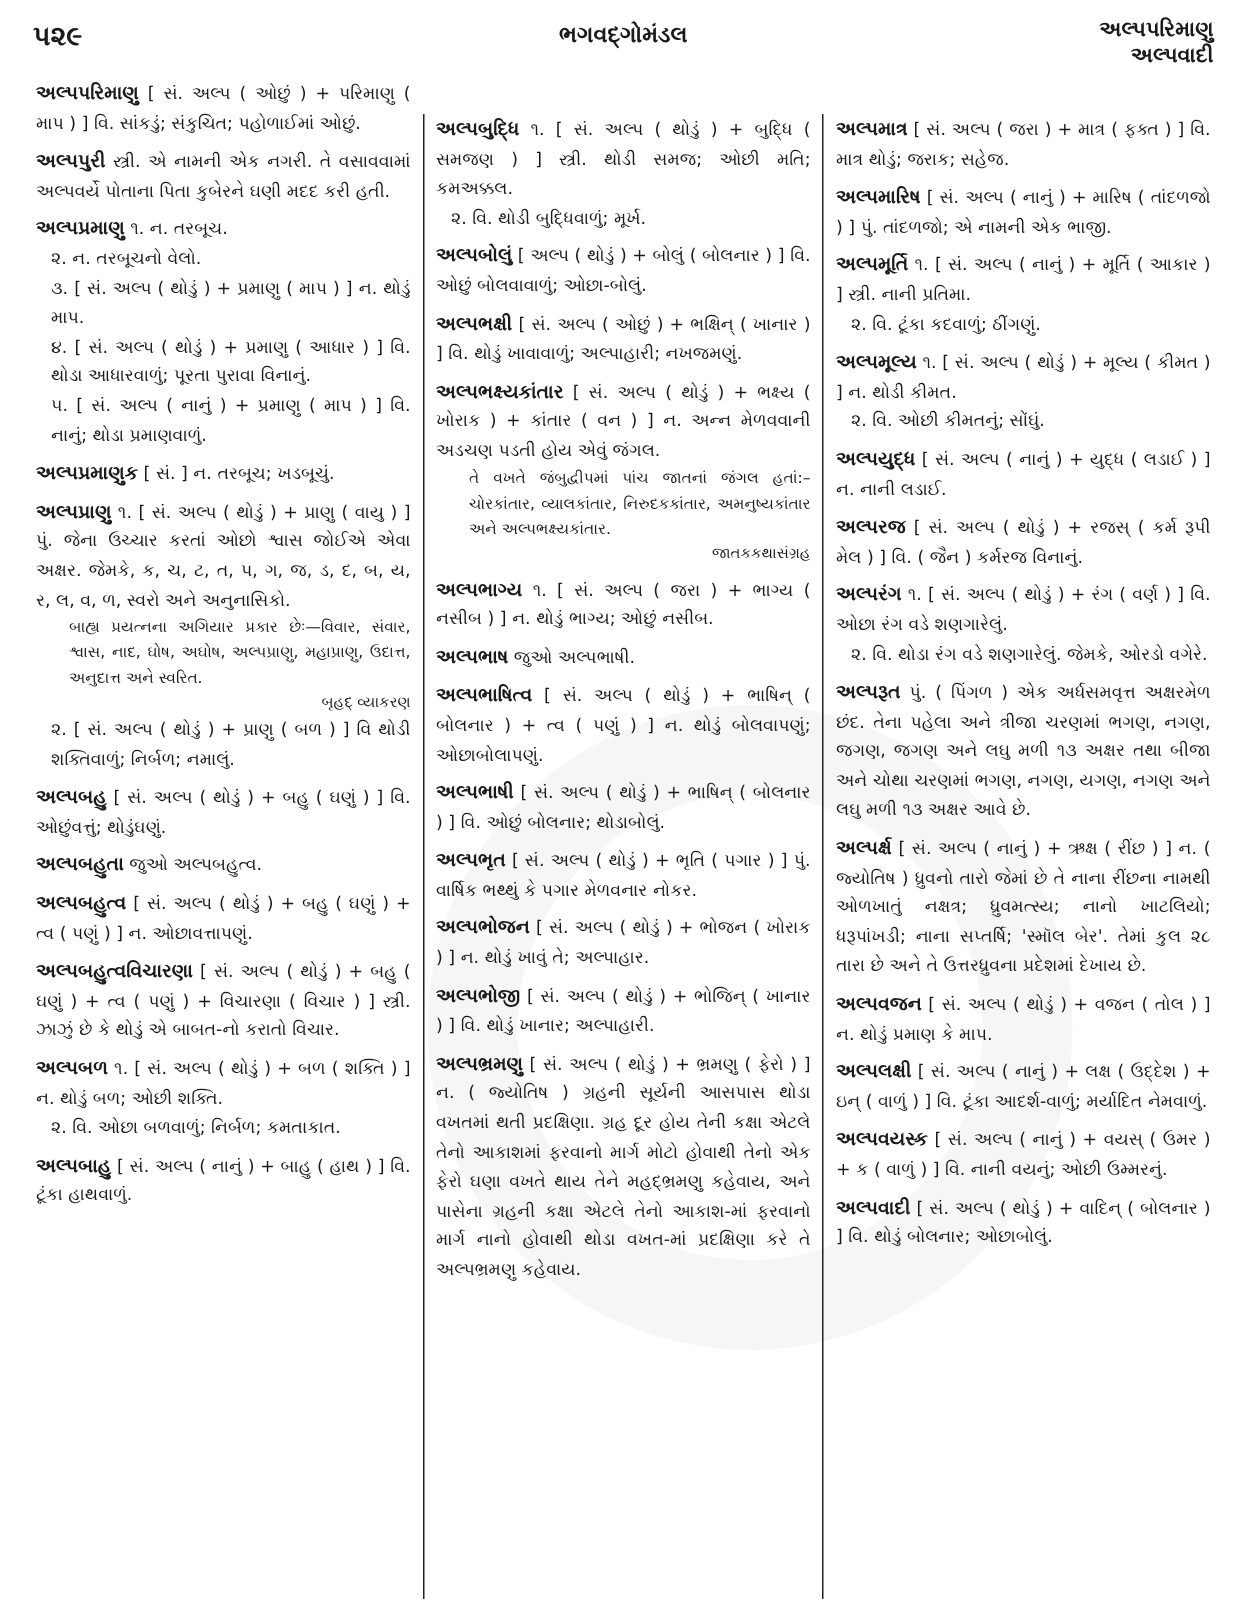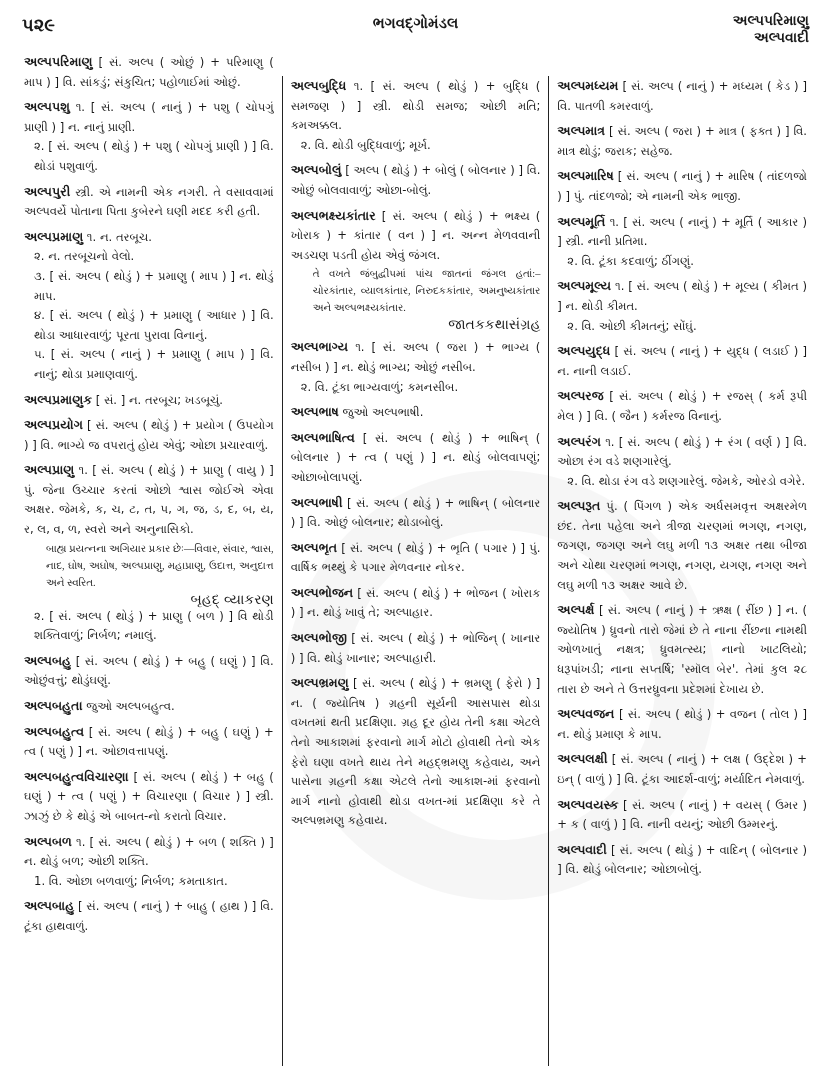--- a/index.html
+++ b/index.html
@@ -16,22 +16,22 @@
   .columns { position: absolute; top: 52px; left: 20px; right: 10px; bottom: 8px; display: flex; }
   .col {
     flex: 1 1 0; padding: 0 8px; font-size: 11.6px; line-height: 19.6px;
     text-align: justify; overflow: hidden;
   }
   .col + .col { border-left: 1.5px solid #222; margin-top: 24px; }
   .col:first-child { padding-left: 4px; }
   .entry { margin: 0 0 5px 0; text-indent: 0; }
   .entry .sense { display: block; padding-left: 10px; }
   .hw { font-weight: bold; font-size: 12.6px; }
-  .quote { display: block; font-size: 10.3px; line-height: 17px; padding-left: 22px; font-family: Liberation Serif, serif; }
-  .source { display: block; text-align: right; font-size: 14px; line-height: 16px; }
+  .quote { display: block; font-size: 10.3px; line-height: 17px; padding-left: 22px; }
+  .source { display: block; text-align: right; font-size: 10px; line-height: 16px; }
   .watermark {
     position: absolute; left: 285px; top: 470px; width: 430px; height: 430px;
     border-radius: 50%; border: 60px solid rgba(0,0,0,0.035); box-sizing: border-box;
     pointer-events: none;
   }
 </style>
 </head>
 <body>
 
 <div class="watermark"></div>
@@ -41,48 +41,46 @@
   <span class="page-title">ભગવદ્ગોમંડલ</span>
   <div class="guide">
     <div>અલ્પપરિમાણુ</div>
     <div>અલ્પવાદી</div>
   </div>
 </header>
 
 <main class="columns">
   <section class="col">
       <p class="entry"><span class="hw">અલ્પપરિમાણુ</span> <span>[ સં. અલ્પ ( ઓછું ) + પરિમાણુ ( માપ ) ] વિ. સાંકડું; સંકુચિત; પહોળાઈમાં ઓછું.</span></p>
-      <p class="entry"><span class="hw">અલ્પપશુ</span> <span>૧. [ સં. અલ્પ ( નાનું ) + પશુ ( ચોપગું પ્રાણી ) ] ન. નાનું પ્રાણી.</span><span class="sense">૨. [ સં. અલ્પ ( થોડું ) + પશુ ( ચોપગું પ્રાણી ) ] વિ. થોડાં પશુવાળું.</span></p>
       <p class="entry"><span class="hw">અલ્પપુરી</span> <span>સ્ત્રી. એ નામની એક નગરી. તે વસાવવામાં અલ્પવર્યે પોતાના પિતા કુબેરને ઘણી મદદ કરી હતી.</span></p>
       <p class="entry"><span class="hw">અલ્પપ્રમાણુ</span> <span>૧. ન. તરબૂચ.</span><span class="sense">૨. ન. તરબૂચનો વેલો.</span><span class="sense">૩. [ સં. અલ્પ ( થોડું ) + પ્રમાણુ ( માપ ) ] ન. થોડું માપ.</span><span class="sense">૪. [ સં. અલ્પ ( થોડું ) + પ્રમાણુ ( આધાર ) ] વિ. થોડા આધારવાળું; પૂરતા પુરાવા વિનાનું.</span><span class="sense">૫. [ સં. અલ્પ ( નાનું ) + પ્રમાણુ ( માપ ) ] વિ. નાનું; થોડા પ્રમાણવાળું.</span></p>
       <p class="entry"><span class="hw">અલ્પપ્રમાણુક</span> <span>[ સં. ] ન. તરબૂચ; ખડબૂચું.</span></p>
-      <p class="entry"><span class="hw">અલ્પપ્રયોગ</span> <span>[ સં. અલ્પ ( થોડું ) + પ્રયોગ ( ઉપયોગ ) ] વિ. ભાગ્યે જ વપરાતું હોય એવું; ઓછા પ્રચારવાળું.</span></p>
       <p class="entry"><span class="hw">અલ્પપ્રાણુ</span> <span>૧. [ સં. અલ્પ ( થોડું ) + પ્રાણુ ( વાયુ ) ] પું. જેના ઉચ્ચાર કરતાં ઓછો શ્વાસ જોઈએ એવા અક્ષર. જેમકે, ક, ચ, ટ, ત, પ, ગ, જ, ડ, દ, બ, ય, ર, લ, વ, ળ, સ્વરો અને અનુનાસિકો.</span><span class="quote">બાહ્ય પ્રયત્નના અગિયાર પ્રકાર છેઃ—વિવાર, સંવાર, શ્વાસ, નાદ, ઘોષ, અઘોષ, અલ્પપ્રાણુ, મહાપ્રાણુ, ઉદાત્ત, અનુદાત્ત અને સ્વરિત.</span><span class="source">બૃહદ્ વ્યાકરણ</span><span class="sense">૨. [ સં. અલ્પ ( થોડું ) + પ્રાણુ ( બળ ) ] વિ થોડી શક્તિવાળું; નિર્બળ; નમાલું.</span></p>
       <p class="entry"><span class="hw">અલ્પબહુ</span> <span>[ સં. અલ્પ ( થોડું ) + બહુ ( ઘણું ) ] વિ. ઓછુંવત્તું; થોડુંઘણું.</span></p>
       <p class="entry"><span class="hw">અલ્પબહુતા</span> <span>જુઓ અલ્પબહુત્વ.</span></p>
       <p class="entry"><span class="hw">અલ્પબહુત્વ</span> <span>[ સં. અલ્પ ( થોડું ) + બહુ ( ઘણું ) + ત્વ ( પણું ) ] ન. ઓછાવત્તાપણું.</span></p>
       <p class="entry"><span class="hw">અલ્પબહુત્વવિચારણા</span> <span>[ સં. અલ્પ ( થોડું ) + બહુ ( ઘણું ) + ત્વ ( પણું ) + વિચારણા ( વિચાર ) ] સ્ત્રી. ઝાઝું છે કે થોડું એ બાબત-નો કરાતો વિચાર.</span></p>
-      <p class="entry"><span class="hw">અલ્પબળ</span> <span>૧. [ સં. અલ્પ ( થોડું ) + બળ ( શક્તિ ) ] ન. થોડું બળ; ઓછી શક્તિ.</span><span class="sense">1. વિ. ઓછા બળવાળું; નિર્બળ; કમતાકાત.</span></p>
+      <p class="entry"><span class="hw">અલ્પબળ</span> <span>૧. [ સં. અલ્પ ( થોડું ) + બળ ( શક્તિ ) ] ન. થોડું બળ; ઓછી શક્તિ.</span><span class="sense">૨. વિ. ઓછા બળવાળું; નિર્બળ; કમતાકાત.</span></p>
       <p class="entry"><span class="hw">અલ્પબાહુ</span> <span>[ સં. અલ્પ ( નાનું ) + બાહુ ( હાથ ) ] વિ. ટૂંકા હાથવાળું.</span></p>
     </section>
   <section class="col">
       <p class="entry"><span class="hw">અલ્પબુદ્ધિ</span> <span>૧. [ સં. અલ્પ ( થોડું ) + બુદ્ધિ ( સમજણ ) ] સ્ત્રી. થોડી સમજ; ઓછી મતિ; કમઅક્કલ.</span><span class="sense">૨. વિ. થોડી બુદ્ધિવાળું; મૂર્ખ.</span></p>
       <p class="entry"><span class="hw">અલ્પબોલું</span> <span>[ અલ્પ ( થોડું ) + બોલું ( બોલનાર ) ] વિ. ઓછું બોલવાવાળું; ઓછા-બોલું.</span></p>
+      <p class="entry"><span class="hw">અલ્પભક્ષી</span> <span>[ સં. અલ્પ ( ઓછું ) + ભક્ષિન્ ( ખાનાર ) ] વિ. થોડું ખાવાવાળું; અલ્પાહારી; નખજમણું.</span></p>
       <p class="entry"><span class="hw">અલ્પભક્ષ્યકાંતાર</span> <span>[ સં. અલ્પ ( થોડું ) + ભક્ષ્ય ( ખોરાક ) + કાંતાર ( વન ) ] ન. અન્ન મેળવવાની અડચણ પડતી હોય એવું જંગલ.</span><span class="quote">તે વખતે જંબુદ્વીપમાં પાંચ જાતનાં જંગલ હતાં:–ચોરકાંતાર, વ્યાલકાંતાર, નિરુદકકાંતાર, અમનુષ્યકાંતાર અને અલ્પભક્ષ્યકાંતાર.</span><span class="source">જાતકકથાસંગ્રહ</span></p>
-      <p class="entry"><span class="hw">અલ્પભાગ્ય</span> <span>૧. [ સં. અલ્પ ( જરા ) + ભાગ્ય ( નસીબ ) ] ન. થોડું ભાગ્ય; ઓછું નસીબ.</span><span class="sense">૨. વિ. ટૂંકા ભાગ્યવાળું; કમનસીબ.</span></p>
+      <p class="entry"><span class="hw">અલ્પભાગ્ય</span> <span>૧. [ સં. અલ્પ ( જરા ) + ભાગ્ય ( નસીબ ) ] ન. થોડું ભાગ્ય; ઓછું નસીબ.</span></p>
       <p class="entry"><span class="hw">અલ્પભાષ</span> <span>જુઓ અલ્પભાષી.</span></p>
       <p class="entry"><span class="hw">અલ્પભાષિત્વ</span> <span>[ સં. અલ્પ ( થોડું ) + ભાષિન્ ( બોલનાર ) + ત્વ ( પણું ) ] ન. થોડું બોલવાપણું; ઓછાબોલાપણું.</span></p>
       <p class="entry"><span class="hw">અલ્પભાષી</span> <span>[ સં. અલ્પ ( થોડું ) + ભાષિન્ ( બોલનાર ) ] વિ. ઓછું બોલનાર; થોડાબોલું.</span></p>
       <p class="entry"><span class="hw">અલ્પભૃત</span> <span>[ સં. અલ્પ ( થોડું ) + ભૃતિ ( પગાર ) ] પું. વાર્ષિક ભથ્થું કે પગાર મેળવનાર નોકર.</span></p>
       <p class="entry"><span class="hw">અલ્પભોજન</span> <span>[ સં. અલ્પ ( થોડું ) + ભોજન ( ખોરાક ) ] ન. થોડું ખાવું તે; અલ્પાહાર.</span></p>
       <p class="entry"><span class="hw">અલ્પભોજી</span> <span>[ સં. અલ્પ ( થોડું ) + ભોજિન્ ( ખાનાર ) ] વિ. થોડું ખાનાર; અલ્પાહારી.</span></p>
       <p class="entry"><span class="hw">અલ્પભ્રમણુ</span> <span>[ સં. અલ્પ ( થોડું ) + ભ્રમણુ ( ફેરો ) ] ન. ( જ્યોતિષ ) ગ્રહની સૂર્યની આસપાસ થોડા વખતમાં થતી પ્રદક્ષિણા. ગ્રહ દૂર હોય તેની કક્ષા એટલે તેનો આકાશમાં ફરવાનો માર્ગ મોટો હોવાથી તેનો એક ફેરો ઘણા વખતે થાય તેને મહદ્ભ્રમણુ કહેવાય, અને પાસેના ગ્રહની કક્ષા એટલે તેનો આકાશ-માં ફરવાનો માર્ગ નાનો હોવાથી થોડા વખત-માં પ્રદક્ષિણા કરે તે અલ્પભ્રમણુ કહેવાય.</span></p>
     </section>
   <section class="col">
-      <p class="entry"><span class="hw">અલ્પમધ્યમ</span> <span>[ સં. અલ્પ ( નાનું ) + મધ્યમ ( કેડ ) ] વિ. પાતળી કમરવાળું.</span></p>
       <p class="entry"><span class="hw">અલ્પમાત્ર</span> <span>[ સં. અલ્પ ( જરા ) + માત્ર ( ફક્ત ) ] વિ. માત્ર થોડું; જરાક; સહેજ.</span></p>
       <p class="entry"><span class="hw">અલ્પમારિષ</span> <span>[ સં. અલ્પ ( નાનું ) + મારિષ ( તાંદળજો ) ] પું. તાંદળજો; એ નામની એક ભાજી.</span></p>
       <p class="entry"><span class="hw">અલ્પમૂર્તિ</span> <span>૧. [ સં. અલ્પ ( નાનું ) + મૂર્તિ ( આકાર ) ] સ્ત્રી. નાની પ્રતિમા.</span><span class="sense">૨. વિ. ટૂંકા કદવાળું; ઠીંગણું.</span></p>
       <p class="entry"><span class="hw">અલ્પમૂલ્ય</span> <span>૧. [ સં. અલ્પ ( થોડું ) + મૂલ્ય ( કીમત ) ] ન. થોડી કીમત.</span><span class="sense">૨. વિ. ઓછી કીમતનું; સોંઘું.</span></p>
       <p class="entry"><span class="hw">અલ્પયુદ્ધ</span> <span>[ સં. અલ્પ ( નાનું ) + યુદ્ધ ( લડાઈ ) ] ન. નાની લડાઈ.</span></p>
       <p class="entry"><span class="hw">અલ્પરજ</span> <span>[ સં. અલ્પ ( થોડું ) + રજસ્ ( કર્મ રૂપી મેલ ) ] વિ. ( જૈન ) કર્મરજ વિનાનું.</span></p>
       <p class="entry"><span class="hw">અલ્પરંગ</span> <span>૧. [ સં. અલ્પ ( થોડું ) + રંગ ( વર્ણ ) ] વિ. ઓછા રંગ વડે શણગારેલું.</span><span class="sense">૨. વિ. થોડા રંગ વડે શણગારેલું. જેમકે, ઓરડો વગેરે.</span></p>
       <p class="entry"><span class="hw">અલ્પરૂત</span> <span>પું. ( પિંગળ ) એક અર્ધસમવૃત્ત અક્ષરમેળ છંદ. તેના પહેલા અને ત્રીજા ચરણમાં ભગણ, નગણ, જગણ, જગણ અને લઘુ મળી ૧૩ અક્ષર તથા બીજા અને ચોથા ચરણમાં ભગણ, નગણ, યગણ, નગણ અને લઘુ મળી ૧૩ અક્ષર આવે છે.</span></p>
       <p class="entry"><span class="hw">અલ્પર્ક્ષ</span> <span>[ સં. અલ્પ ( નાનું ) + ઋક્ષ ( રીંછ ) ] ન. ( જ્યોતિષ ) ધ્રુવનો તારો જેમાં છે તે નાના રીંછના નામથી ઓળખાતું નક્ષત્ર; ધ્રુવમત્સ્ય; નાનો ખાટલિયો; ધરૂપાંખડી; નાના સપ્તર્ષિ; 'સ્મૉલ બેર'. તેમાં કુલ ૨૮ તારા છે અને તે ઉત્તરધ્રુવના પ્રદેશમાં દેખાય છે.</span></p>
       <p class="entry"><span class="hw">અલ્પવજન</span> <span>[ સં. અલ્પ ( થોડું ) + વજન ( તોલ ) ] ન. થોડું પ્રમાણ કે માપ.</span></p>

